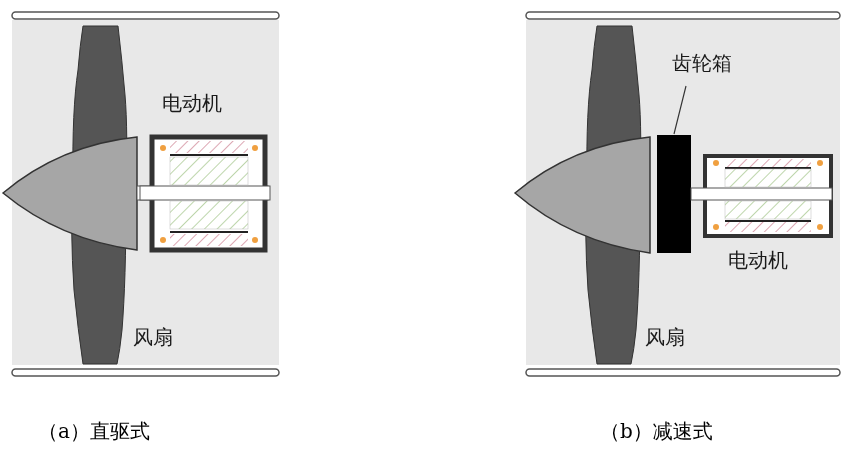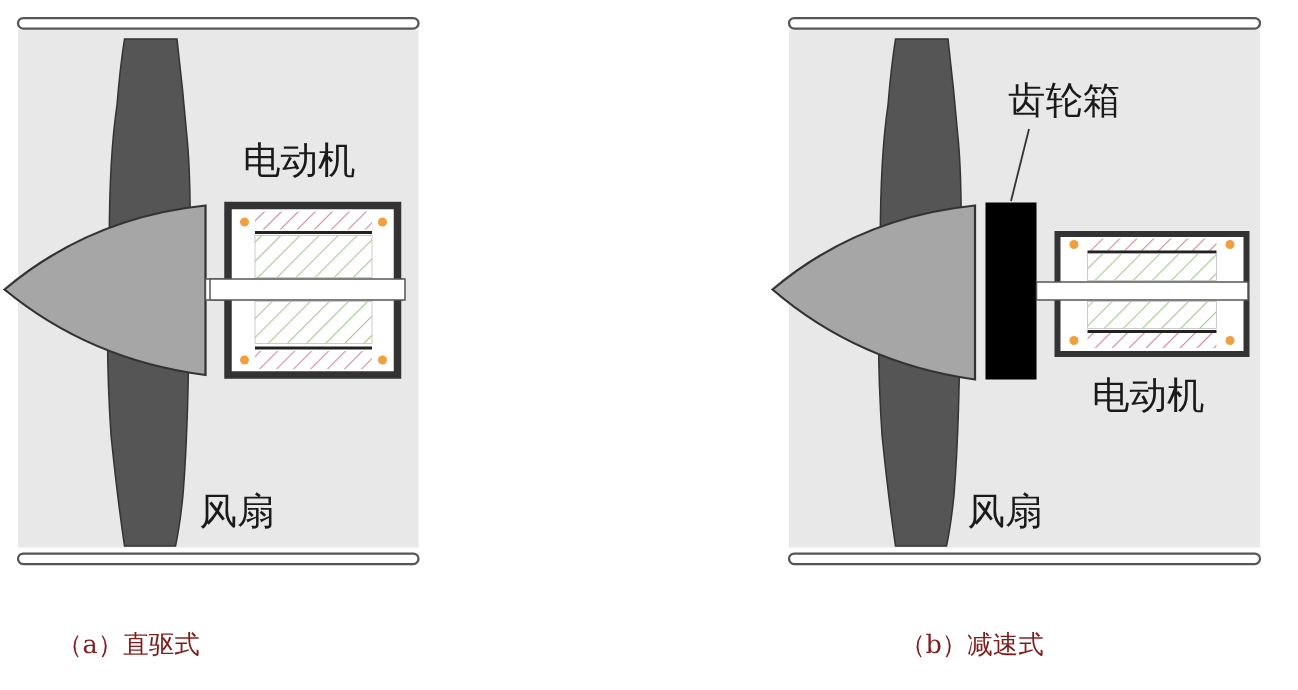--- a/index.html
+++ b/index.html
@@ -1,20 +1,20 @@
 <!DOCTYPE html>
 <html><head>
   <meta charset="utf-8">
   <style>
     html, body { margin: 0; padding: 0; background: #ffffff; }
     body { width: 865px; height: 460px; position: relative; overflow: hidden;
            font-family: "DejaVu Sans", "Liberation Sans", sans-serif; }
-    .label { position: absolute; font-size: 25px; color: #1a1a1a; white-space: nowrap;
+    .label { position: absolute; font-size: 20px; color: #1a1a1a; white-space: nowrap;
              font-family: "DejaVu Sans", sans-serif; letter-spacing: 0px; }
-    .caption { position: absolute; top: 418px; font-size: 17px; color: #7f1d1d;
+    .caption { position: absolute; top: 418px; font-size: 20px; color: #000000;
                font-family: "DejaVu Serif", "Liberation Serif", serif; white-space: nowrap; text-align: right; }
     svg { position: absolute; top: 0; left: 0; }
   </style>
 </head>
 <body>
 
 <svg width="865" height="460" viewBox="0 0 865 460">
   <defs>
     <pattern id="hatchRed" patternUnits="userSpaceOnUse" width="8" height="8" patternTransform="rotate(45)">
       <line x1="0" y1="0" x2="0" y2="8" stroke="#d08a9a" stroke-width="1.5"></line>

